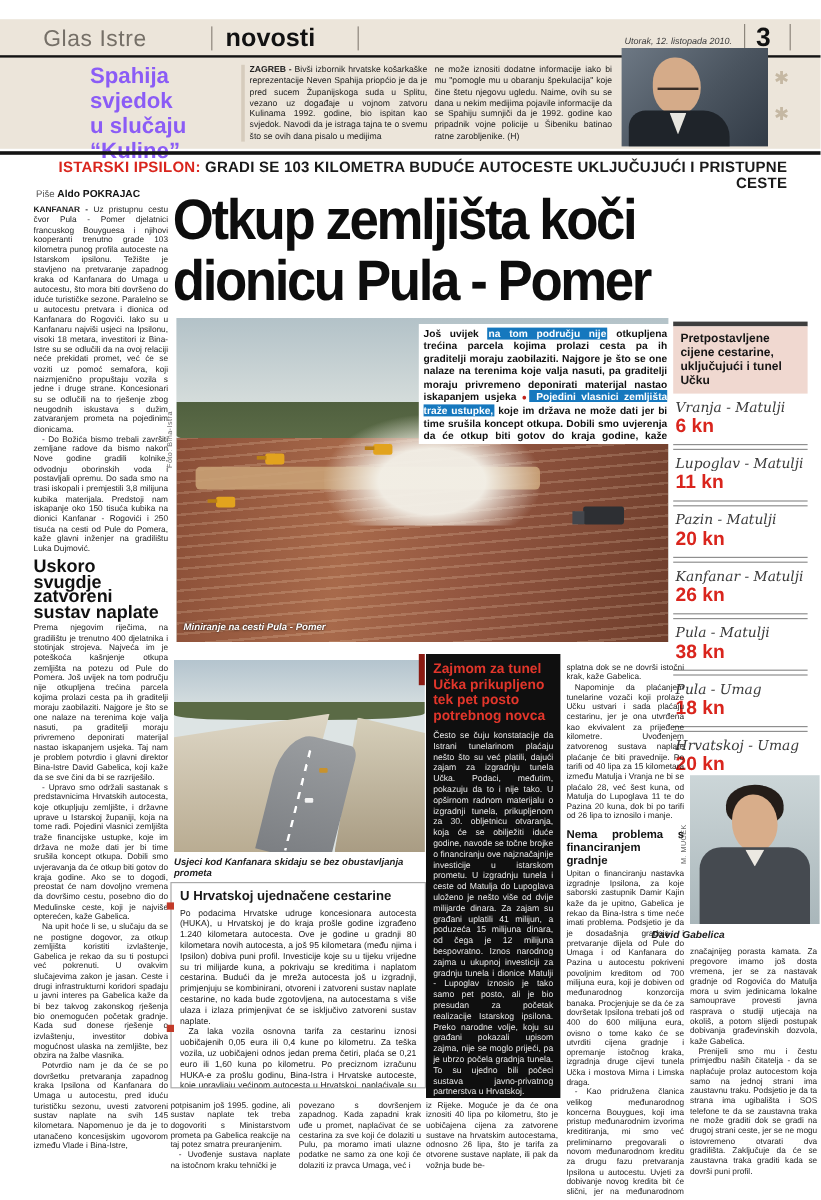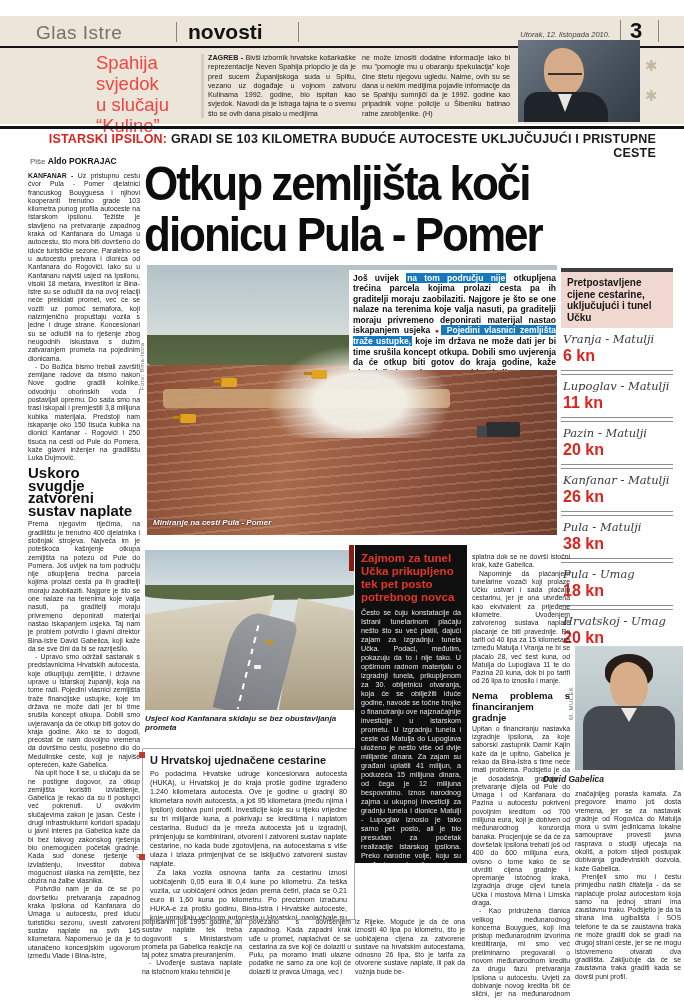--- a/index.html
+++ b/index.html
@@ -8,21 +8,21 @@
   .abs{position:absolute;}
   
   #topband{left:0;top:16px;width:684px;height:108px;background:#ece5da;}
   #masthead{left:36px;top:22px;font-size:19px;color:#767068;letter-spacing:.5px;}
   .vbar{width:1px;background:#8d867c;}
   #section{left:188px;top:20px;font-size:21px;font-weight:bold;color:#121212;}
   #pagedate{left:420px;top:30px;width:190px;text-align:right;font-size:7.5px;font-style:italic;color:#3c3c3c;}
   #pagenum{left:630px;top:18px;font-size:22px;font-weight:bold;color:#111;}
   .rule{background:#141414;}
   
-  #brief-head{left:96px;top:52px;width:118px;font-size:18.5px;line-height:21px;font-weight:400;color:#ef4444;}
+  #brief-head{left:75px;top:52px;width:118px;font-size:18.5px;line-height:21px;font-weight:700;color:#8b5cf6;}
   .brief-col{top:53px;height:70px;font-size:7.2px;line-height:9.3px;text-align:justify;color:#222;overflow:hidden;}
   #brief-photo{left:518px;top:40px;width:122px;height:82px;overflow:hidden;background:linear-gradient(135deg,#6d7884 0%,#4a545f 55%,#323b46 100%);}
   .bp-head{position:absolute;left:26px;top:8px;width:40px;height:48px;border-radius:46% 54% 50% 50%;background:#d5ab89;}
   .bp-glasses{position:absolute;left:30px;top:26px;width:34px;height:7px;border-bottom:2px solid #3a2f28;}
   .bp-suit{position:absolute;left:6px;top:52px;width:84px;height:30px;border-radius:14px 22px 0 0;background:#1f242a;}
   .bp-shirt{position:absolute;left:40px;top:54px;width:14px;height:18px;background:#e8e6e0;clip-path:polygon(0 0,100% 0,50% 100%);}
   .star{font-size:15px;color:#c5b8a3;line-height:15px;}
   
   #kicker{left:28px;top:132px;width:628px;text-align:right;font-size:12.5px;font-weight:bold;letter-spacing:.2px;}
   #kicker .red{color:#d9251d;}
@@ -72,28 +72,28 @@
   .p2-rockL{position:absolute;left:-4%;top:28%;width:66%;height:72%;background:linear-gradient(#ddd6c5,#b9ac92);
             clip-path:polygon(0 18%,100% 0,78% 100%,0 100%);}
   .p2-rockR{position:absolute;right:-6%;top:30%;width:42%;height:70%;background:linear-gradient(#d6cfba,#a99c83);
             clip-path:polygon(22% 0,100% 14%,100% 100%,0 100%);}
   .p2-road{position:absolute;left:38%;top:40%;width:30%;height:64%;background:linear-gradient(#9a9da0,#7c7f83);
            transform:rotate(14deg);border-radius:40% 10% 0 0;}
   .p2-line{position:absolute;left:49%;top:46%;width:2px;height:54%;background:repeating-linear-gradient(#fff 0 6px,transparent 6px 12px);transform:rotate(14deg);}
   .p2-car{position:absolute;width:7px;height:4px;background:#f2f2f2;border-radius:1px;}
   #photo2-caption{left:145px;top:714px;width:209px;font-size:8px;font-weight:bold;font-style:italic;color:#222;}
   
-  #loanbox{left:355px;top:545px;width:112px;height:318px;background:#0f0f0f;color:#e8e8e8;
+  #loanbox{left:355px;top:545px;width:112px;height:370px;background:#0f0f0f;color:#e8e8e8;
            padding:7px 6px;box-sizing:border-box;overflow:hidden;}
   #loanbox h3{margin:0 0 4px 0;font-size:11.5px;line-height:13px;color:#e2362b;}
   #loanbox .body{font-size:7.2px;line-height:9px;text-align:justify;}
   #loan-strip{left:349px;top:545px;width:5px;height:26px;background:#8a1a12;}
   
   #hukabox{left:142px;top:735px;width:213px;height:172px;border:1px solid #a9a9a9;background:#fff;
-           padding:5px 7px;box-sizing:border-box;overflow:hidden;margin-top:13px;}
+           padding:5px 7px;box-sizing:border-box;overflow:hidden;}
   #hukabox h3{margin:0 0 3px 0;font-size:11px;}
   #hukabox .body{font-size:7.2px;line-height:9px;text-align:justify;}
   .redsq{position:absolute;width:6px;height:6px;background:#c23b2a;}
   
   #portrait{left:575px;top:646px;width:108px;height:124px;overflow:hidden;background:linear-gradient(#ccd6d8,#a9b6ba);}
   .pt-hair{position:absolute;left:30px;top:8px;width:48px;height:34px;border-radius:50% 50% 40% 40%;background:#241d19;}
   .pt-face{position:absolute;left:35px;top:16px;width:38px;height:48px;border-radius:46% 54% 48% 52%;background:#d8ad8a;}
   .pt-body{position:absolute;left:8px;top:60px;width:92px;height:64px;border-radius:18px 18px 0 0;background:#454a50;}
   .pt-collar{position:absolute;left:46px;top:62px;width:16px;height:14px;background:#ece9e2;clip-path:polygon(0 0,100% 0,50% 100%);}
   #portrait-caption{left:543px;top:774px;font-size:8.5px;font-weight:bold;font-style:italic;color:#222;}

